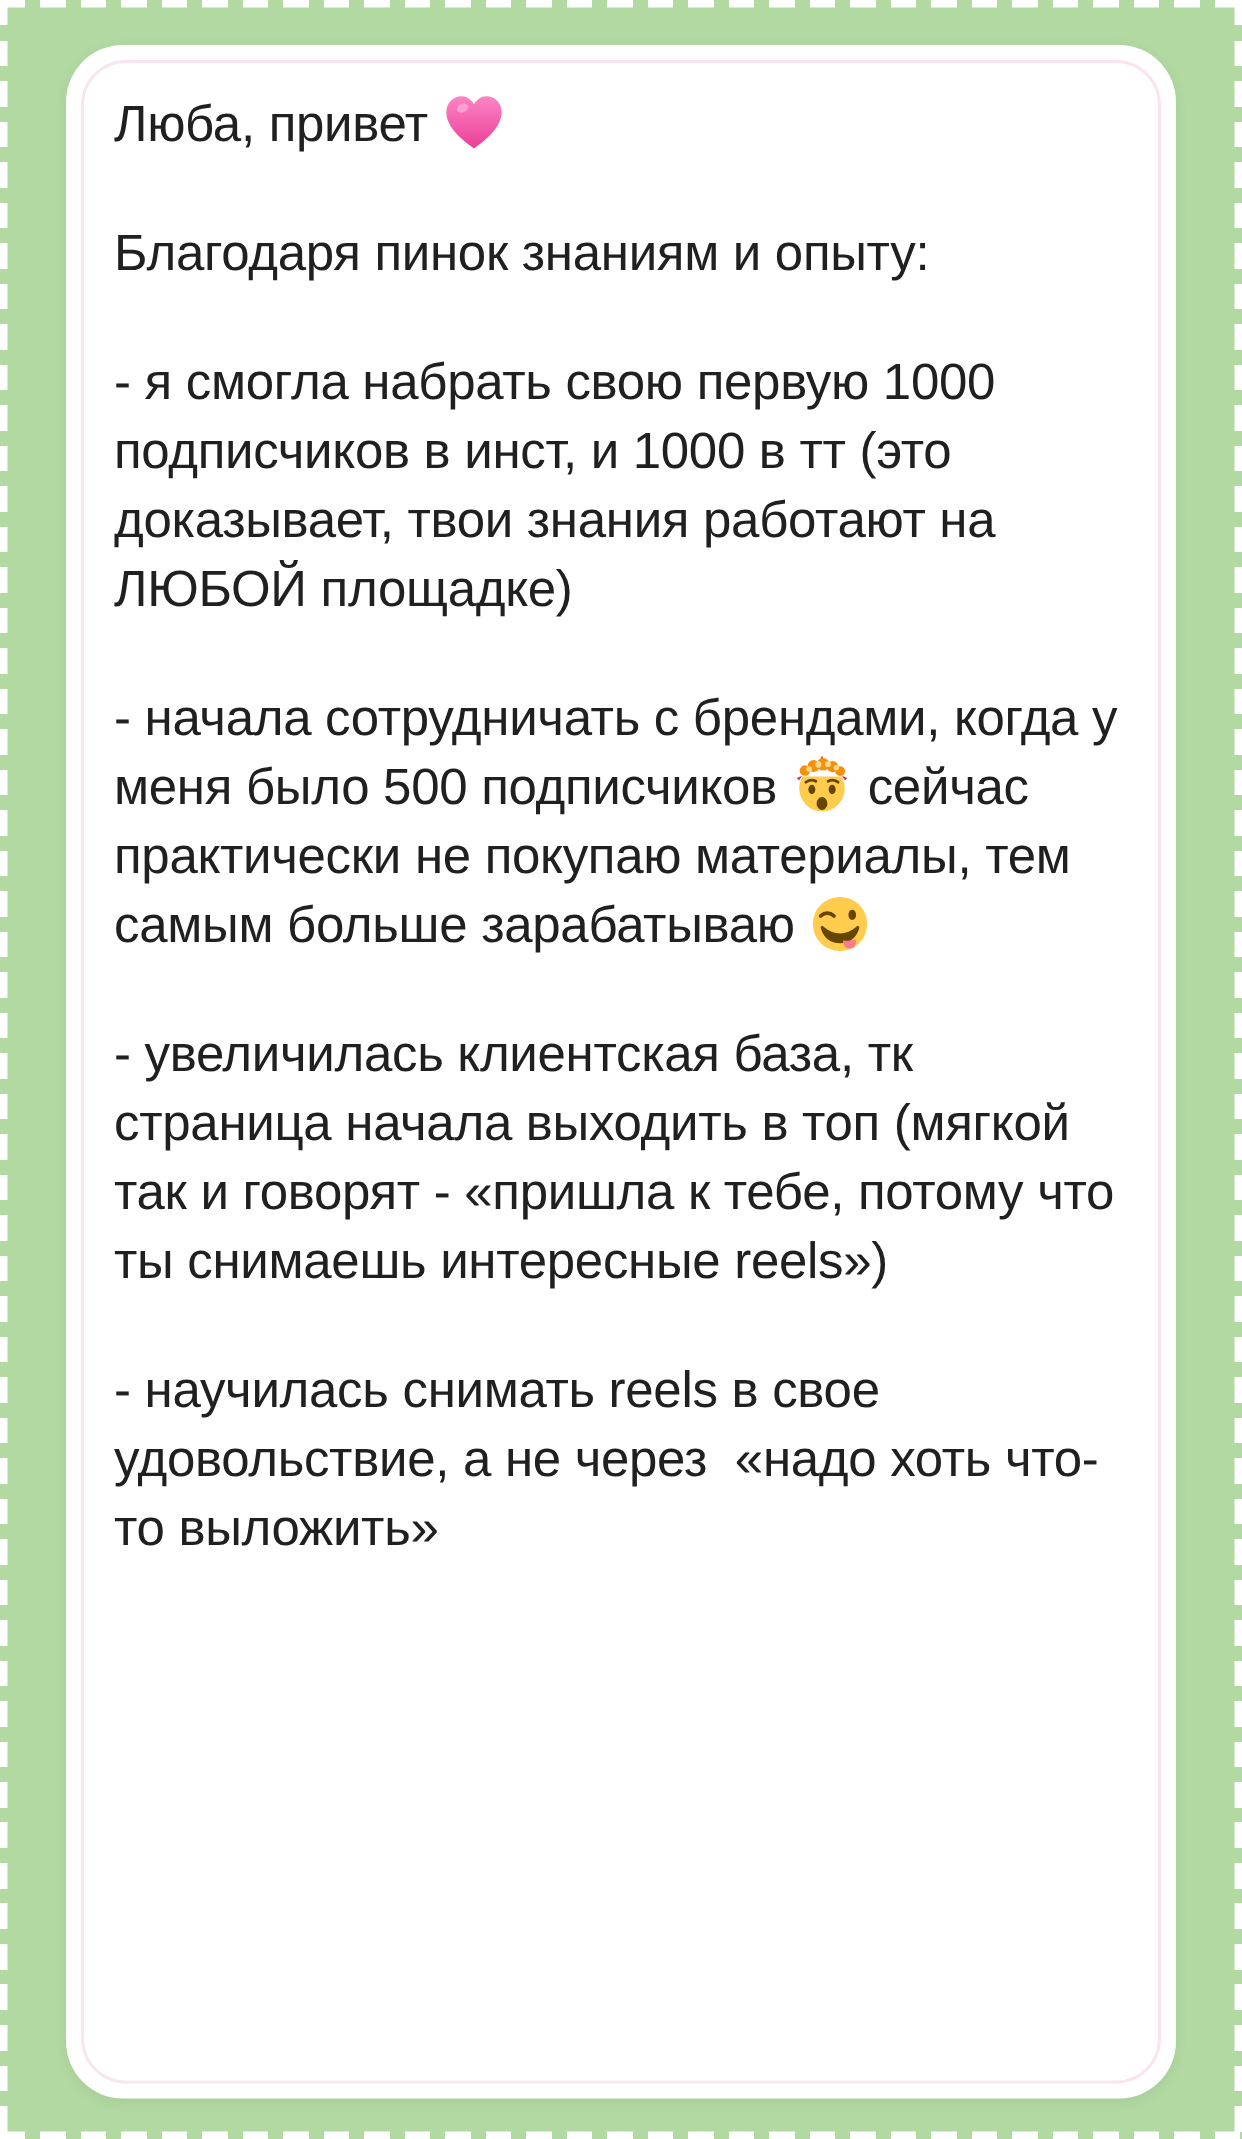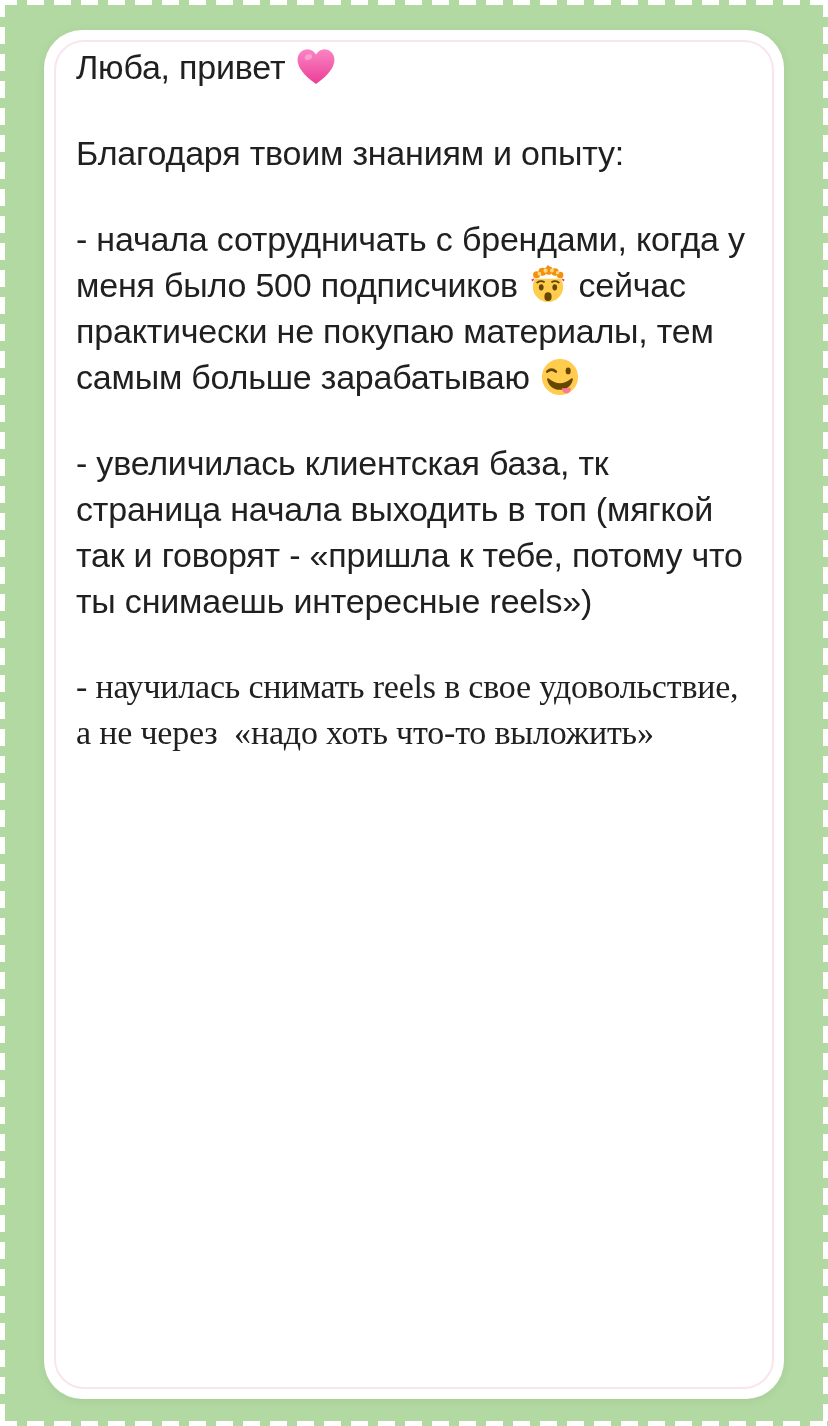--- a/index.html
+++ b/index.html
@@ -38,31 +38,31 @@
   .card-inner-border{
     position:absolute;
     left:10px;top:10px;right:10px;bottom:10px;
     border:2px solid var(--inner-border-color);
     border-radius:30px;
     opacity:.45;
     pointer-events:none;
   }
   .message{
     position:relative;
-    padding:14px 32px 18px 32px;
+    padding:30px 32px 18px 32px;
     color:var(--text-color);
     font-size:34px;
     line-height:46px;
     letter-spacing:-0.2px;
   }
   .para{
     margin:0 0 40px 0;
     white-space:pre-wrap;
   }
-  .para:last-child{margin-bottom:0;font-family:Liberation Serif, serif;}
+  .para:last-child{margin-bottom:0;}
   .emoji{
     display:inline-block;
     width:42px;height:42px;
     vertical-align:-9px;
   }
   .emoji svg{display:block;width:100%;height:100%;}
 </style>
 </head>
 <body>
 
@@ -77,21 +77,22 @@
       <p class="para">Люба, привет <span class="emoji"><svg viewBox="0 0 36 36">
             <defs>
               <linearGradient id="g-ph" x1="0" y1="0" x2="0" y2="1">
                 <stop offset="0" stop-color="#fa85c4"></stop>
                 <stop offset="1" stop-color="#ec3e96"></stop>
               </linearGradient>
             </defs>
             <path d="M18 32.5C6.5 24.5 2.2 17.6 2.2 11.8 2.2 6.4 6.2 2.7 10.8 2.7c3.2 0 5.7 1.9 7.2 4.6 1.5-2.7 4-4.6 7.2-4.6 4.6 0 8.6 3.7 8.6 9.1 0 5.8-4.3 12.7-15.8 20.7z" fill="url(#g-ph)"></path>
             <ellipse cx="11.5" cy="9.5" rx="3.4" ry="2.4" fill="#fca9d4" opacity="0.8" transform="rotate(-25 11.5 9.5)"></ellipse>
           </svg></span></p>
-      <p class="para">Благодаря твоим знаниям и опыту:</p>
+      <p class="para">Благодаря пинок знаниям и опыту:</p>
+      <p class="para">- я смогла набрать свою первую 1000 подписчиков в инст, и 1000 в тт (это доказывает, твои знания работают на ЛЮБОЙ площадке)</p>
       <p class="para">- начала сотрудничать с брендами, когда у меня было 500 подписчиков <span class="emoji"><svg viewBox="0 0 36 36">
             <path fill="#ffcc4d" d="M31 19.5a13 13 0 0 1-26 0c0-2.5.7-4.9 2-6.9h22a12.9 12.9 0 0 1 2 6.9z"></path>
             <ellipse cx="12.2" cy="20" rx="2" ry="2.7" fill="#664500"></ellipse>
             <ellipse cx="23.8" cy="20" rx="2" ry="2.7" fill="#664500"></ellipse>
             <path d="M8.8 15.8c1.8-1.2 4-1.4 5.7-.5M27.2 15.8c-1.8-1.2-4-1.4-5.7-.5" stroke="#664500" stroke-width="1.6" fill="none" stroke-linecap="round"></path>
             <ellipse cx="18" cy="28" rx="3.1" ry="3.7" fill="#664500"></ellipse>
             <path fill="#dd2e44" d="M3.6 13.4l3-1.2-1.7 2.7zM32.4 13.4l-3-1.2 1.7 2.7zM18 .6l1.1 2.7L18 5.5l-1.1-2.2z"></path>
             <g fill="#f4900c">
               <circle cx="8.2" cy="9.2" r="3"></circle>
               <circle cx="13.2" cy="6.6" r="3.4"></circle>

